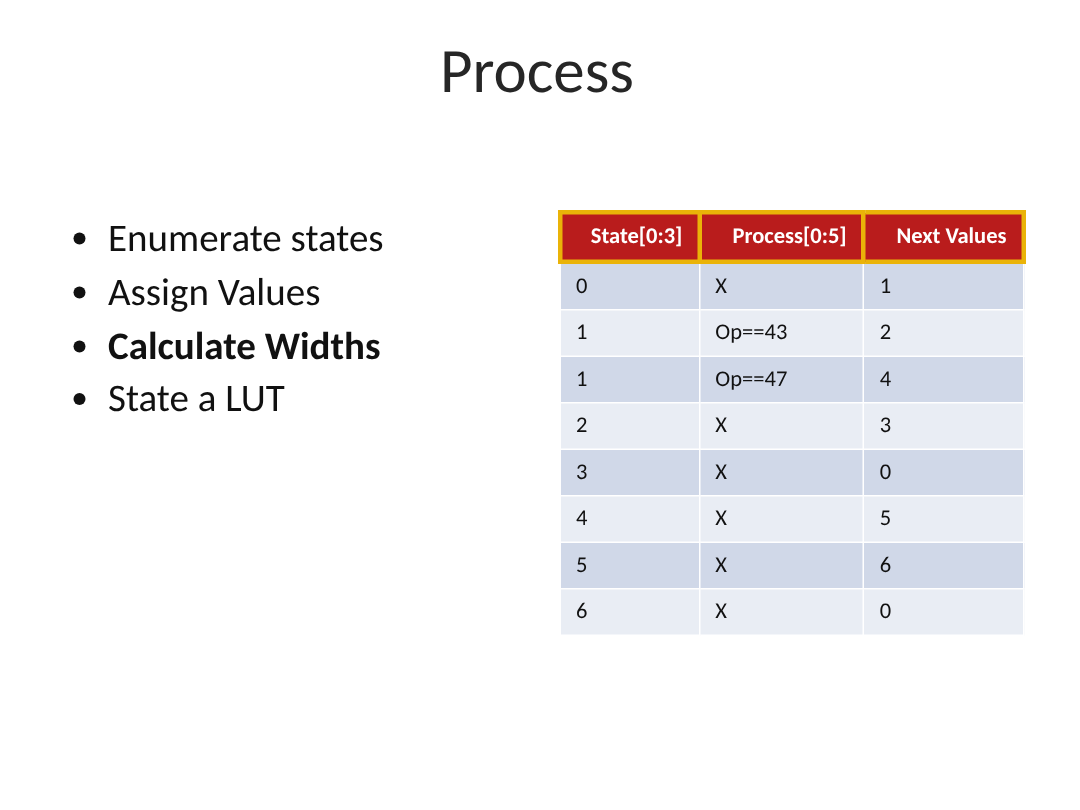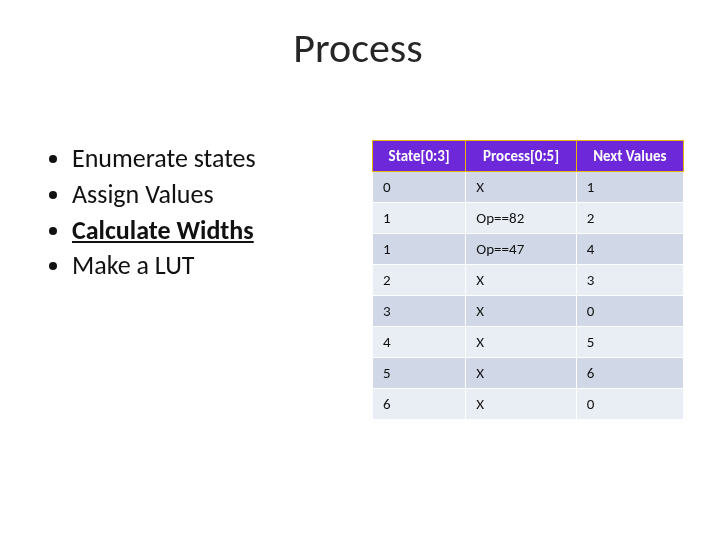--- a/index.html
+++ b/index.html
@@ -43,34 +43,34 @@
   }
   .bullets ul {
     list-style: disc;
     padding-left: 26px;
     margin: 0;
   }
   .bullets li {
     margin: 2px 0;
     line-height: 1.3;
   }
-  .bold { font-weight: 700; text-decoration: underline; }
+  .bold { font-weight: 700; }
   .tbl {
     flex: 1;
     border-collapse: collapse;
     font-size: 15px;
     color: #111;
   }
   .tbl th {
-    background: #6d28d9;
+    background: #b91c1c;
     color: #fff;
-    text-align: center;
+    text-align: right;
     font-weight: 700;
     padding: 6px 10px;
-    border: 1px solid #eab308;
+    border: 3px solid #eab308;
   }
   .tbl td {
     padding: 6px 10px;
     border: 1px solid #fff;
   }
   .tbl tbody tr:nth-child(odd) td  { background: #d0d8e8; }
   .tbl tbody tr:nth-child(even) td { background: #e9edf4; }
 </style>
 </head>
 <body>
@@ -79,41 +79,41 @@
 
   <div class="title">Process</div>
 
   <div class="body">
 
     <div class="bullets">
       <ul>
         <li><span>Enumerate states</span></li>
         <li><span>Assign Values</span></li>
         <li><span class="bold">Calculate Widths</span></li>
-        <li><span>Make a LUT</span></li>
+        <li><span>State a LUT</span></li>
       </ul>
     </div>
 
     <table class="tbl">
       <thead>
         <tr>
           <th>State[0:3]</th>
           <th>Process[0:5]</th>
           <th>Next Values</th>
         </tr>
       </thead>
       <tbody>
         <tr>
           <td>0</td>
           <td>X</td>
           <td>1</td>
         </tr>
         <tr>
           <td>1</td>
-          <td>Op==82</td>
+          <td>Op==43</td>
           <td>2</td>
         </tr>
         <tr>
           <td>1</td>
           <td>Op==47</td>
           <td>4</td>
         </tr>
         <tr>
           <td>2</td>
           <td>X</td>

